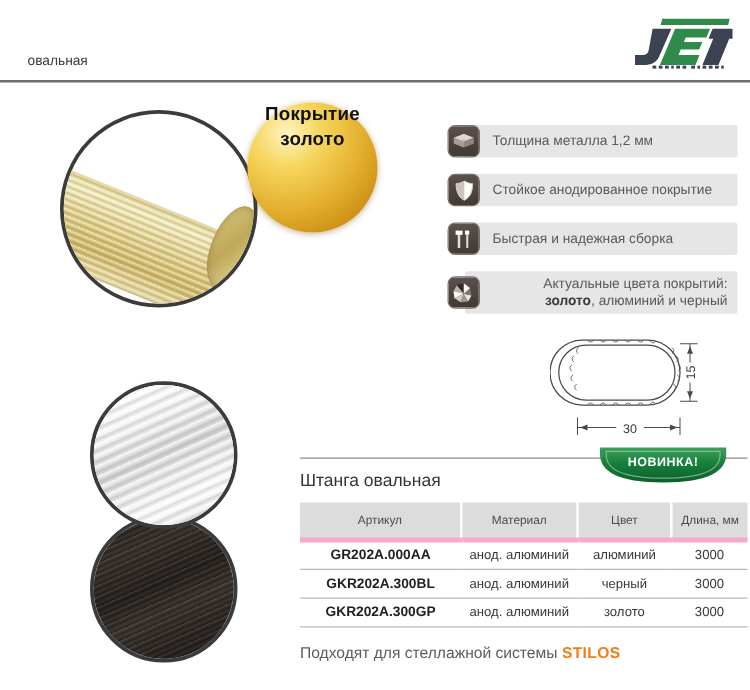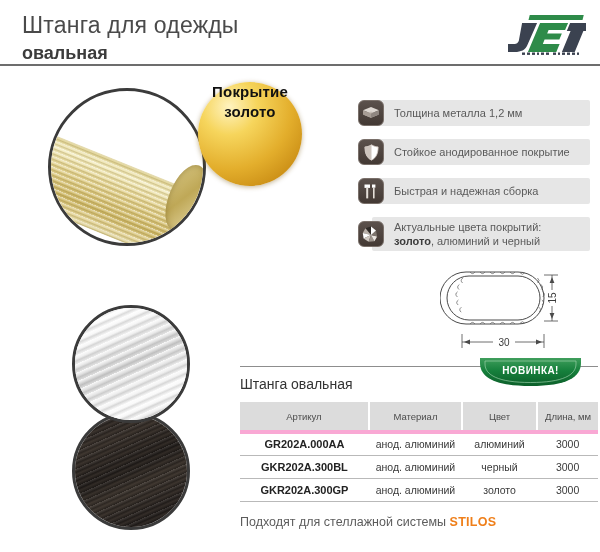--- a/index.html
+++ b/index.html
@@ -13,21 +13,21 @@
 
   
   #header { position: absolute; left: 0; top: 0; width: 600px; height: 66px; }
   #title-main {
     position: absolute; left: 22px; top: 12px;
     font-size: 23px; color: #4a4a4a; font-weight: 400; letter-spacing: .2px;
     white-space: nowrap;
   }
   #title-sub {
     position: absolute; left: 22px; top: 43px;
-    font-size: 18px; color: #3c3c3c; font-weight: bold;
+    font-size: 11px; color: #3c3c3c; font-weight: normal;
   }
   #header-rule {
     position: absolute; left: 0; top: 64px; width: 600px; height: 2px;
     background: #6d6d6d;
   }
 
   
   #logo { position: absolute; right: 14px; top: 14px; width: 78px; height: 42px; }
 
   
@@ -114,20 +114,21 @@
   .feat-bar {
     position: absolute; left: 14px; top: 0; right: 0; height: 26px;
     background: #e6e6e6; border-radius: 2px;
   }
   .feature.two-line .feat-bar { height: 34px; }
   .feat-text {
     position: absolute; left: 36px; top: 0; right: 8px; height: 26px;
     display: flex; align-items: center;
     font-size: 11px; color: #5a5a5a; line-height: 14px;
     z-index: 3;
+    text-align: right;
   }
   .feature.two-line .feat-text { height: 34px; align-items: center; }
   .feat-text b { color: #3c3c3c; }
 
   
   #drawing { position: absolute; left: 440px; top: 262px; width: 150px; height: 95px; }
 
   
   #novinka {
     position: absolute; left: 478px; top: 355px; width: 105px; height: 34px; z-index: 5;
@@ -161,21 +162,20 @@
     margin-top: 13px; font-size: 12.5px; color: #5c5c5c;
   }
   #footnote b { color: #ef7f1a; font-weight: bold; letter-spacing: .3px; }
 </style>
 </head>
 <body>
 
 <div id="page">
 
   <div id="header">
-    <div id="title-main">Штанга для одежды</div>
     <div id="title-sub">овальная</div>
 
     <div id="logo">
       <svg width="78" height="42" viewBox="0 0 78 42">
         <rect x="22" y="1" width="54" height="5" fill="#2e8b49" transform="skewX(-14)"></rect>
         <path d="M16 9 L31 9 L26 31 C25 36 21 38 15 38 L4 38 L6 30 L13 30 C15 30 16 29 16.5 27 Z" fill="#3b4250" transform="skewX(-12)"></path>
         <path d="M34 9 L62 9 L60.5 16 L44 16 L43.3 19.5 L58 19.5 L56.8 25.5 L42 25.5 L41.2 30 L58 30 L56.4 38 L28 38 Z" fill="#2e8b49" transform="skewX(-12)"></path>
         <path d="M64 9 L88 9 L86.4 17 L79 17 L74.8 38 L62 38 L66.2 17 L62.4 17 Z" fill="#3b4250" transform="skewX(-12)"></path>
         <g fill="#3b4250">
           <rect x="14" y="38.5" width="3" height="2.4"></rect>

